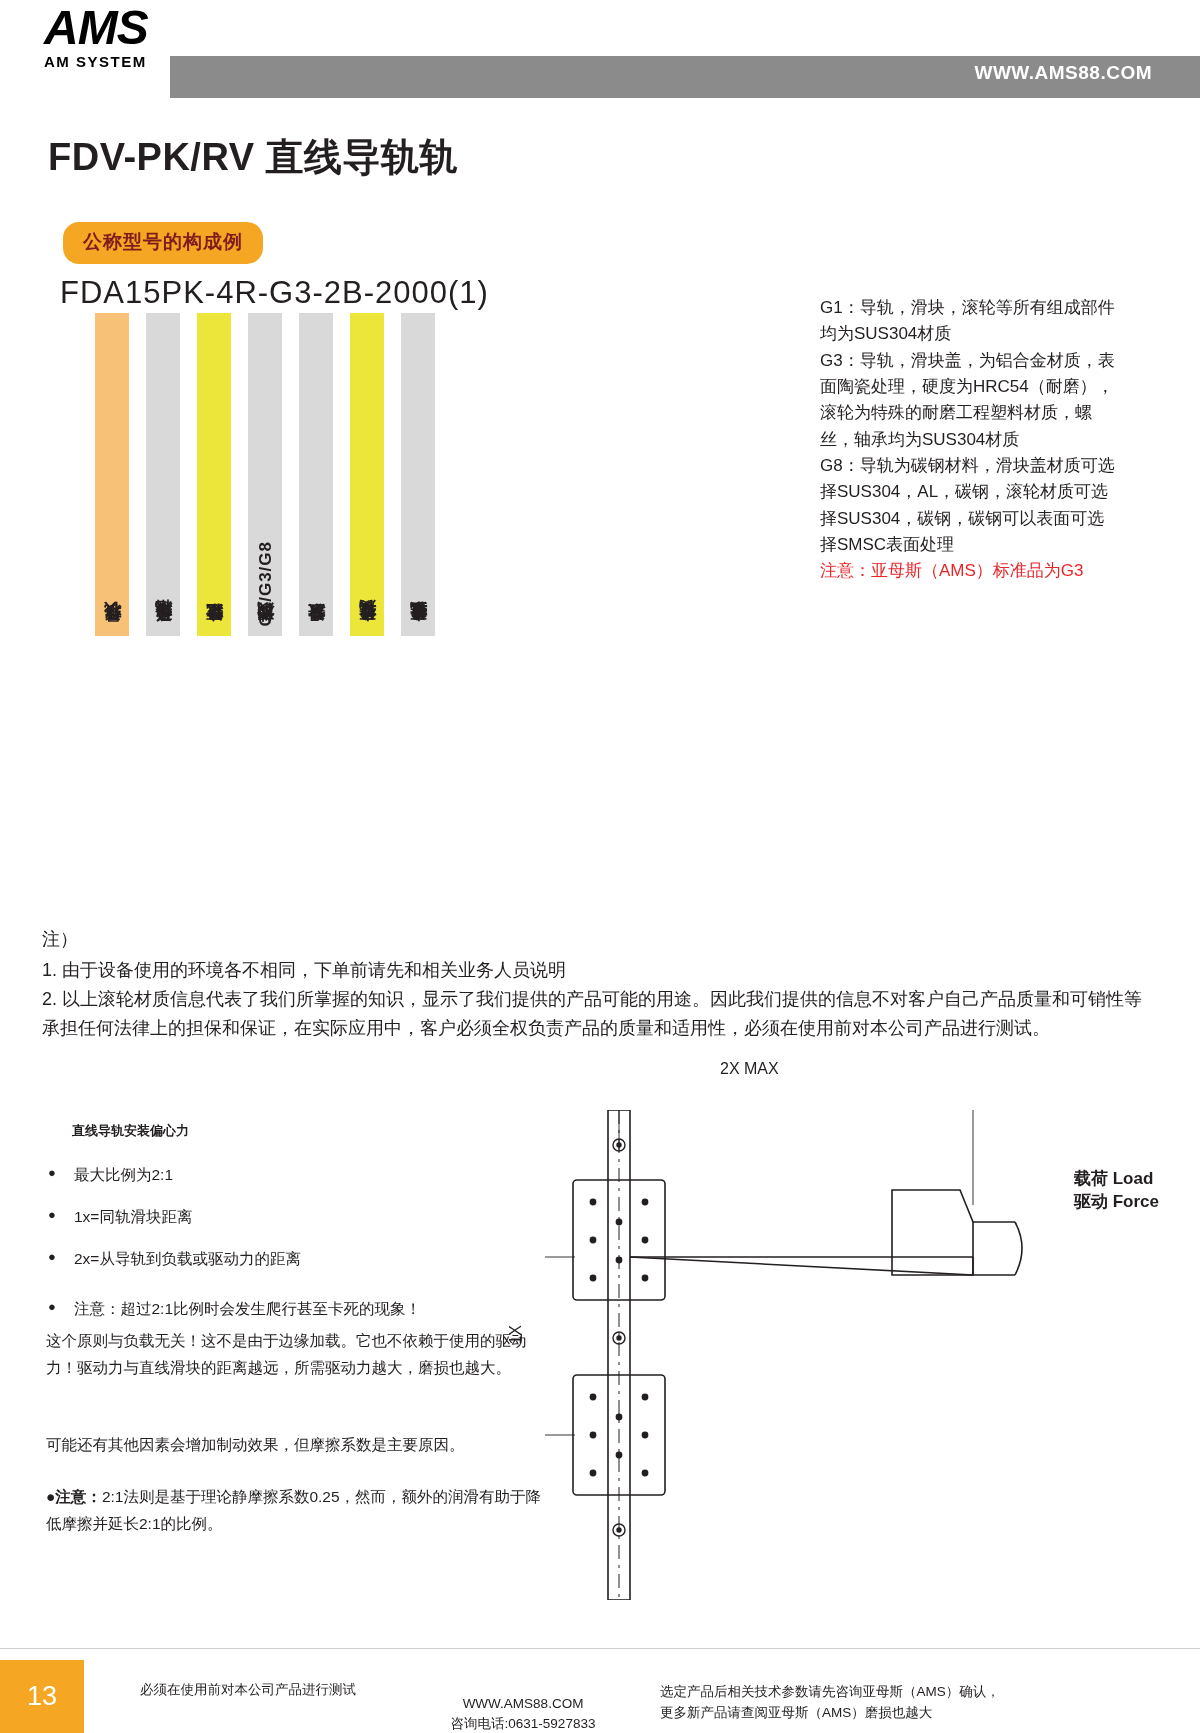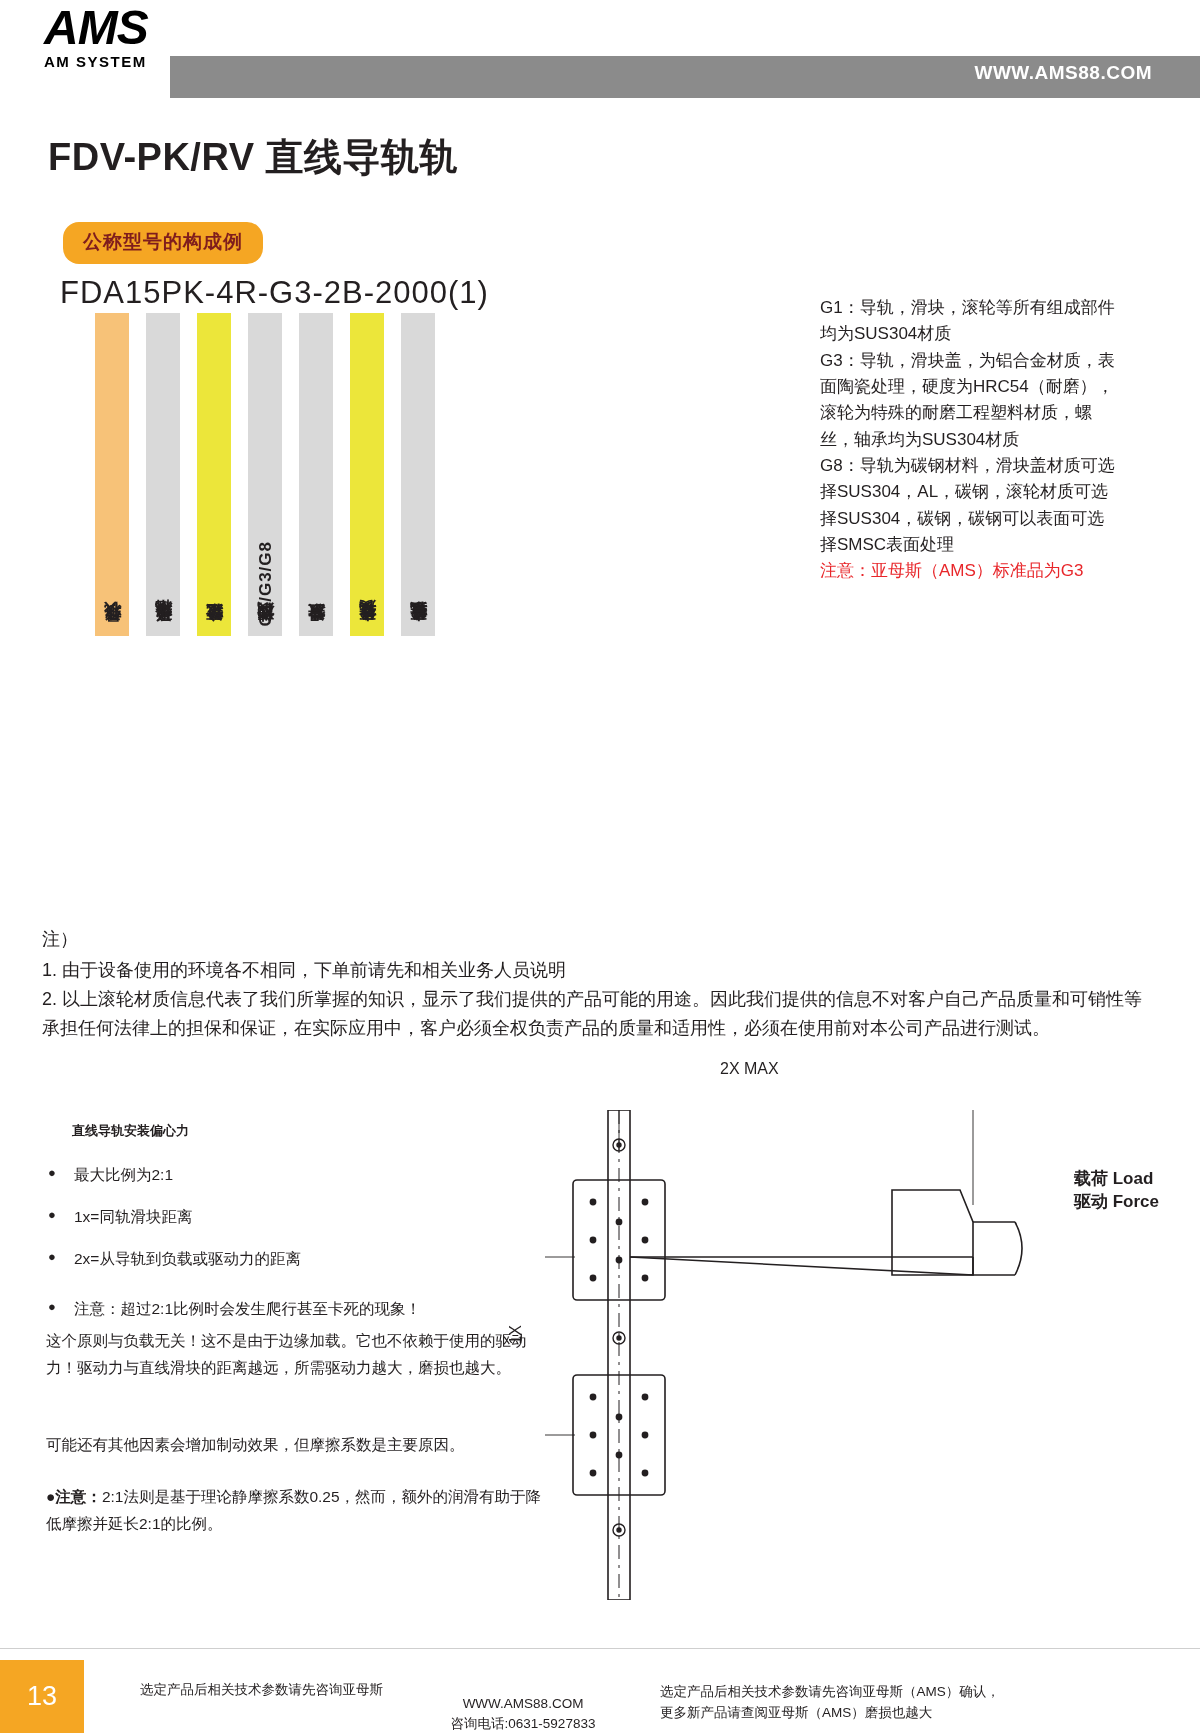--- a/index.html
+++ b/index.html
@@ -299,21 +299,21 @@
   <div class="dim-label" style="left:-38px; top:215px; writing-mode:vertical-rl; transform:rotate(180deg);">1X</div>
   <div class="load-label">
     <div>载荷 Load</div>
     <div>驱动 Force</div>
   </div>
 </div>
 
 <div class="footer-line"></div>
 <div class="pg-box">13</div>
 <div class="pg-bar"></div>
-<div class="foot-left">选定产品后相关技术参数请先咨询亚母斯</div>
+<div class="foot-left">必须在使用前对本公司产品进行测试</div>
 <div class="foot-mid">
   <div>WWW.AMS88.COM</div>
   <div>咨询电话:0631-5927833</div>
 </div>
 <div class="foot-right">
   <div>选定产品后相关技术参数请先咨询亚母斯（AMS）确认，</div>
   <div>更多新产品请查阅亚母斯（AMS）磨损也越大</div>
 </div>
 
 </body></html>

